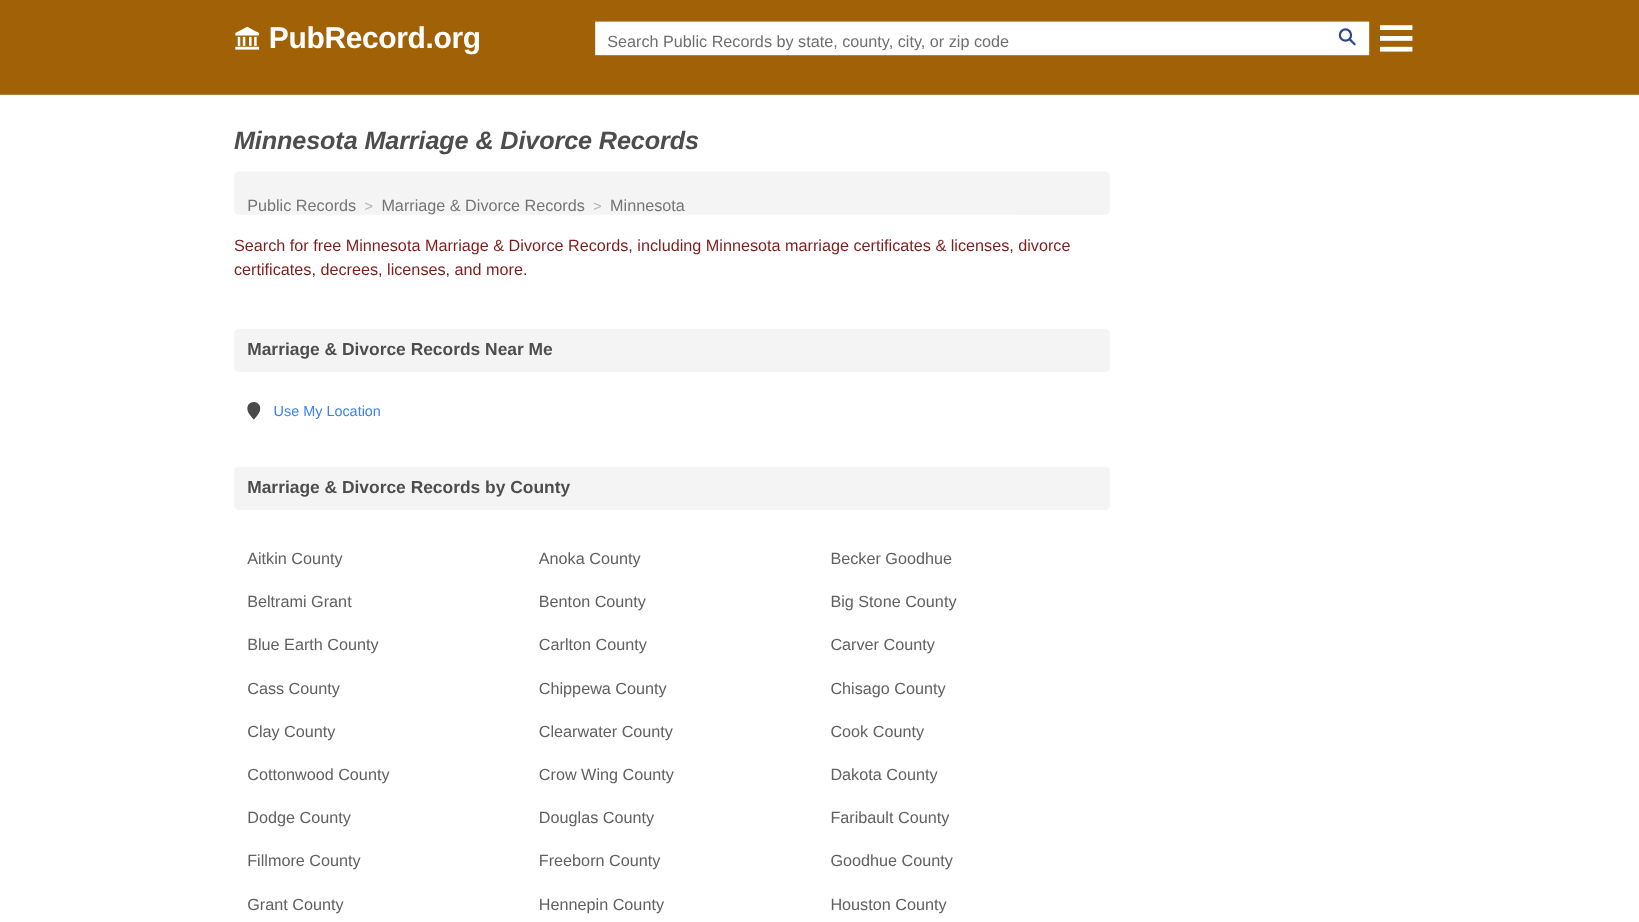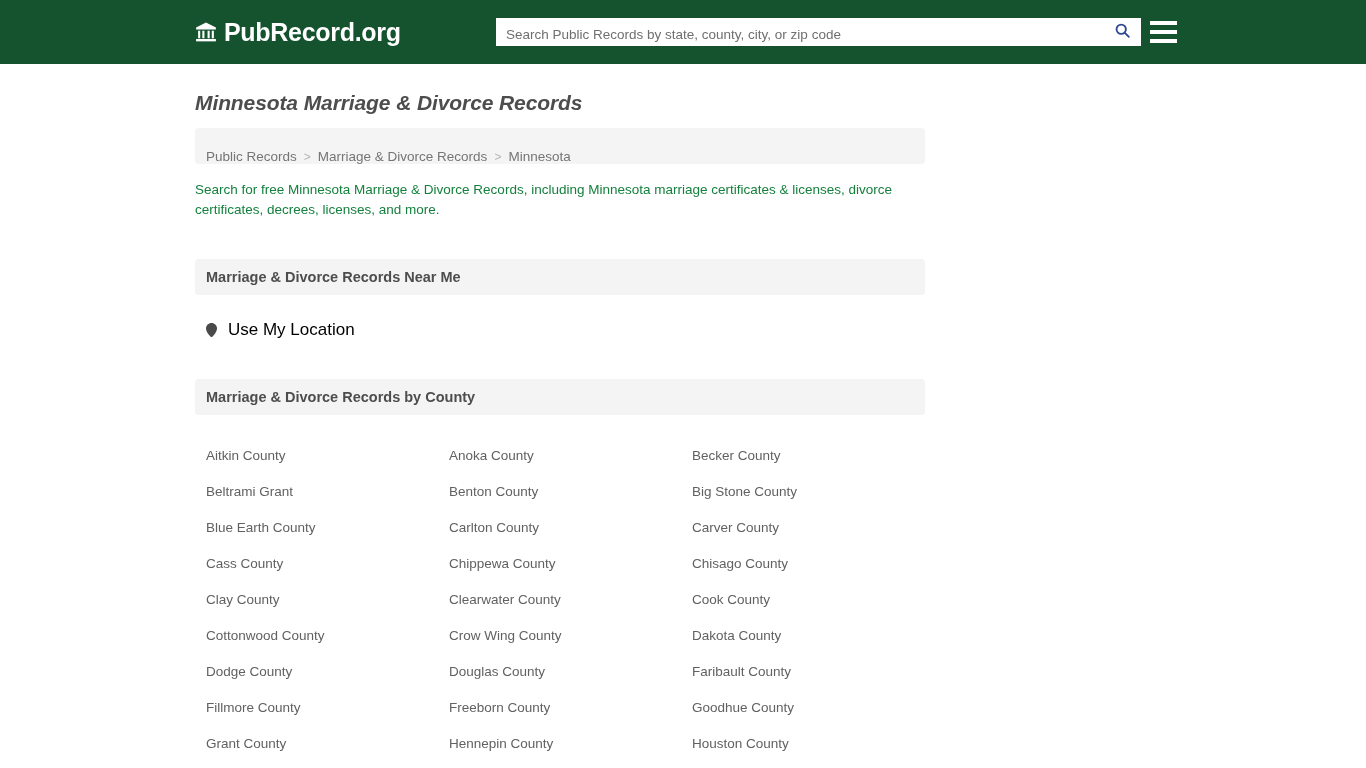--- a/index.html
+++ b/index.html
@@ -8,22 +8,22 @@
     width: 1366px;
     height: 768px;
     overflow: hidden;
     background: #ffffff;
     font-family: "Liberation Sans", sans-serif;
   }
 
   
   .site-header {
     width: 1366px;
-    height: 64px;
-    background: #14532d;
+    height: 79px;
+    background: #a16207;
     display: flex;
     align-items: center;
     position: relative;
   }
 
   .brand {
     position: absolute;
     left: 195px;
     top: 18px;
     display: flex;
@@ -140,21 +140,21 @@
     white-space: nowrap;
   }
   .breadcrumb .sep { color: #b4b4b4; font-size: 12px; }
   .breadcrumb .current { color: #757575; white-space: nowrap; }
 
   .intro {
     margin-top: 16px;
     width: 700px;
     font-size: 13.5px;
     line-height: 20px;
-    color: #15803d;
+    color: #7f1d1d;
   }
 
   .section-head {
     margin-top: 39px;
     width: 730px;
     height: 36px;
     background: #f4f4f5;
     border-radius: 4px;
     display: flex;
     align-items: center;
@@ -166,22 +166,22 @@
 
   .location-row {
     margin-top: 25px;
     padding-left: 11px;
     display: flex;
     align-items: center;
     gap: 11px;
   }
   .pin-icon { width: 11px; height: 15px; color: #4a4a4a; display: block; }
   .location-label {
-    font-size: 17px;
-    color: #000000;
+    font-size: 12px;
+    color: #3b82f6;
     text-decoration: none;
   }
 
   .county-grid {
     margin-top: 23px;
     width: 730px;
     display: grid;
     grid-template-columns: 243px 243px 244px;
     row-gap: 0;
   }
@@ -259,21 +259,21 @@
         </svg>
       </span>
       <a class="location-label" href="#">Use My Location</a>
     </div>
 
     <h2 class="section-head">Marriage &amp; Divorce Records by County</h2>
 
     <div class="county-grid" id="county-grid">
         <a class="county-link" href="#">Aitkin County</a>
         <a class="county-link" href="#">Anoka County</a>
-        <a class="county-link" href="#">Becker County</a>
+        <a class="county-link" href="#">Becker Goodhue</a>
         <a class="county-link" href="#">Beltrami Grant</a>
         <a class="county-link" href="#">Benton County</a>
         <a class="county-link" href="#">Big Stone County</a>
         <a class="county-link" href="#">Blue Earth County</a>
         <a class="county-link" href="#">Carlton County</a>
         <a class="county-link" href="#">Carver County</a>
         <a class="county-link" href="#">Cass County</a>
         <a class="county-link" href="#">Chippewa County</a>
         <a class="county-link" href="#">Chisago County</a>
         <a class="county-link" href="#">Clay County</a>

